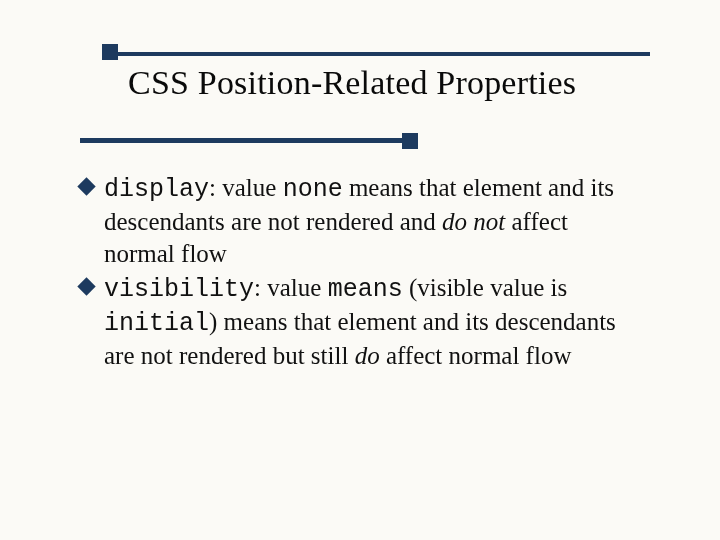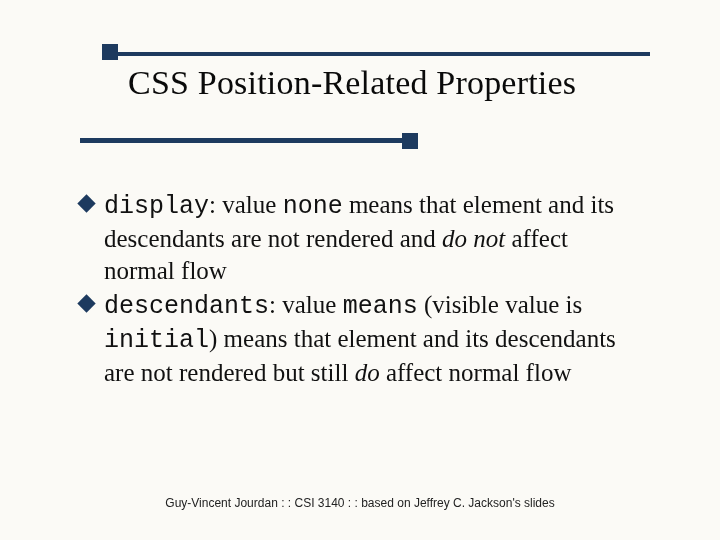--- a/index.html
+++ b/index.html
@@ -44,21 +44,20 @@
     height: 5px;
     background: #1d3a5f;
   }
   .body {
     position: absolute;
     left: 80px;
     top: 172px;
     width: 560px;
     font-size: 25px;
     line-height: 1.28;
-    margin-top: 17px;
   }
   .bullet-item {
     position: relative;
     margin-bottom: 2px;
   }
   .diamond {
     position: absolute;
     left: 0;
     top: 8px;
     width: 13px;
@@ -109,20 +108,19 @@
 
   <div class="body">
 
     <div class="bullet-item">
       <span class="diamond"></span>
       <span class="bi-text"><span class="mono">display</span><span>: value </span><span class="mono">none</span><span> means that element and its descendants are not rendered and </span><span class="ital">do not</span><span> affect normal flow</span></span>
     </div>
 
     <div class="bullet-item">
       <span class="diamond"></span>
-      <span class="bi-text"><span class="mono">descendants</span><span>: value </span><span class="mono">means</span><span> (visible value is </span><span class="mono">initial</span><span>) means that element and its descendants are not rendered but still </span><span class="ital">do</span><span> affect normal flow</span></span>
+      <span class="bi-text"><span class="mono">visibility</span><span>: value </span><span class="mono">means</span><span> (visible value is </span><span class="mono">initial</span><span>) means that element and its descendants are not rendered but still </span><span class="ital">do</span><span> affect normal flow</span></span>
     </div>
 
   </div>
 
-  <div class="footer">Guy-Vincent Jourdan : : CSI 3140 : : based on Jeffrey C. Jackson's slides</div>
 
 </div>
 
 </body></html>

